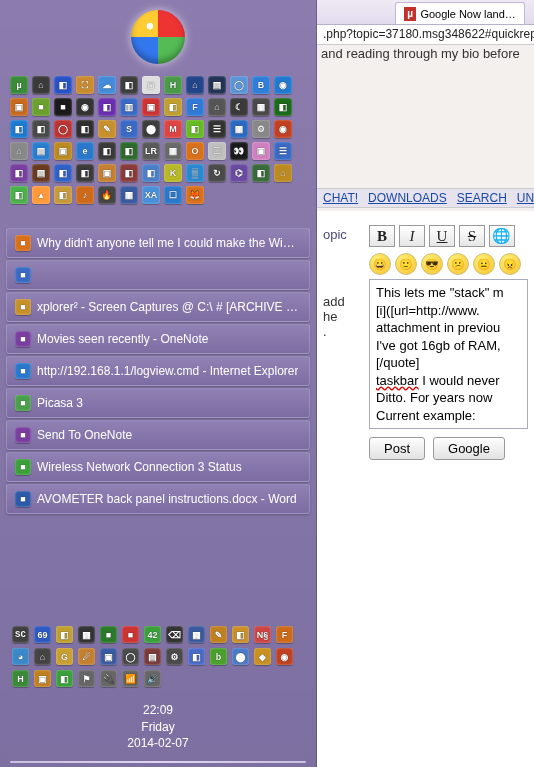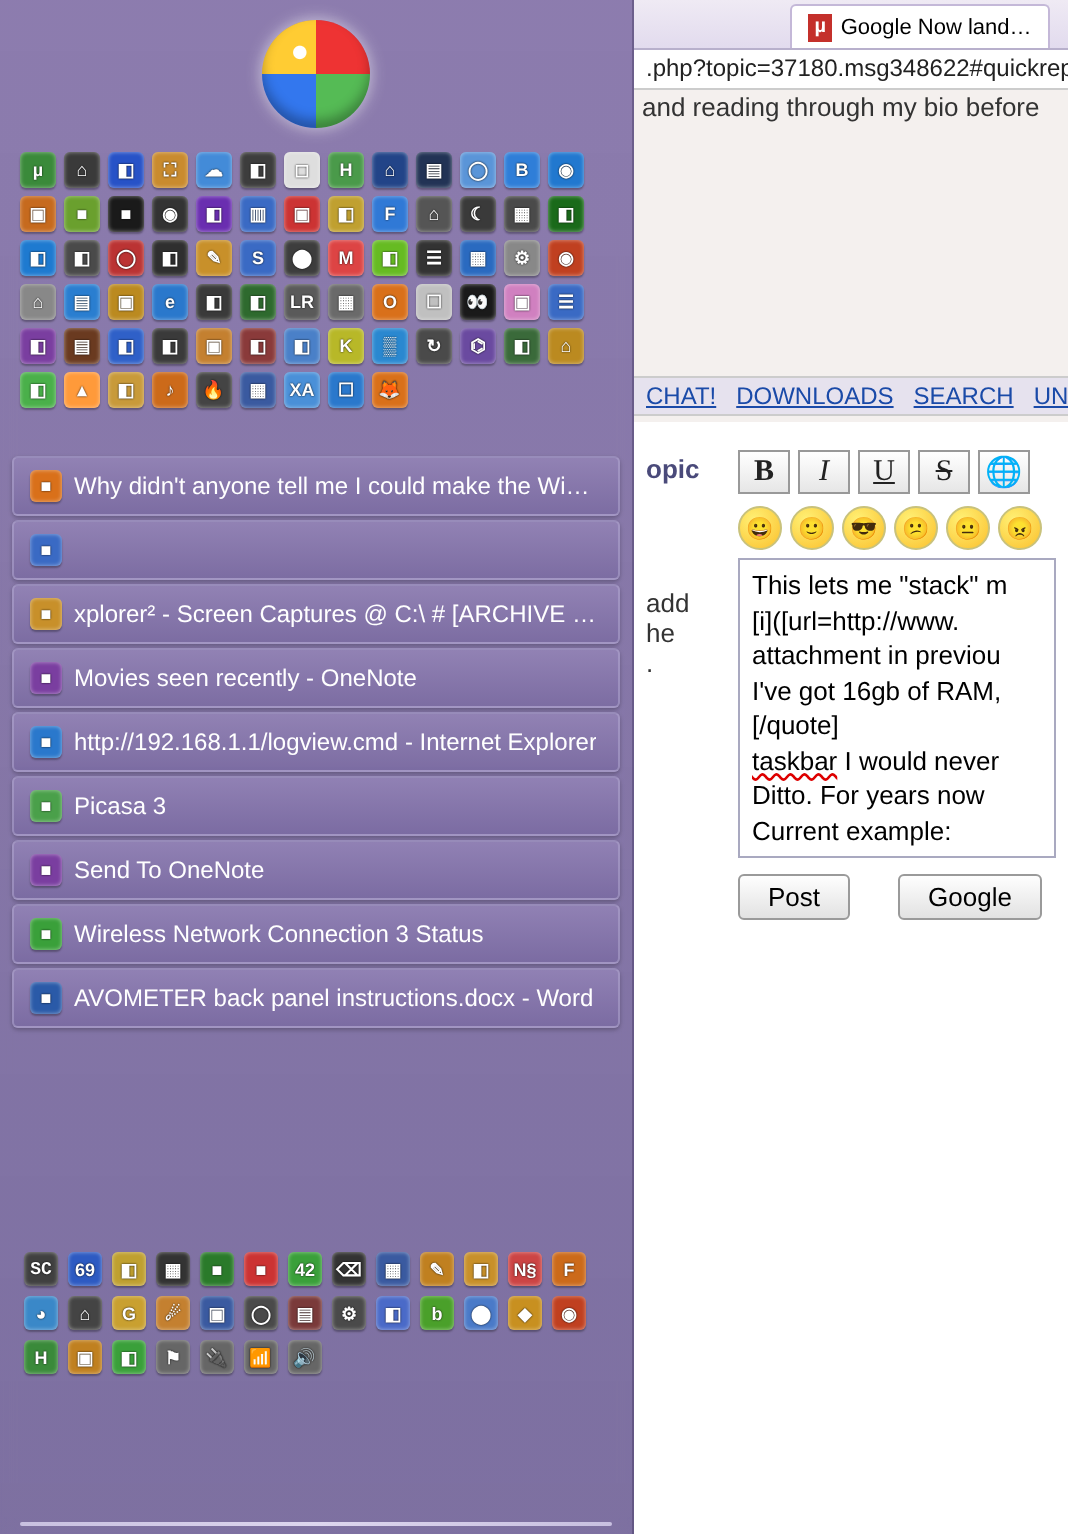--- a/index.html
+++ b/index.html
@@ -49,21 +49,21 @@
 .toolbar { display:flex; gap:4px; margin-bottom:6px; }
 .tbtn { width:26px; height:22px; border:1px solid #999; background:linear-gradient(#fff,#e6e6e6);
   display:flex; align-items:center; justify-content:center; font-family:"Times New Roman",serif;
   font-size:15px; cursor:pointer; }
 .smileys { display:flex; gap:4px; margin-bottom:4px; }
 .emo { width:22px; height:22px; border:1px solid #c9c27b; background:radial-gradient(circle at 35% 30%,#fff176,#fbc02d); border-radius:50%;
   display:flex; align-items:center; justify-content:center; font-size:11px; cursor:pointer; }
 .editor { border:1px solid #a9a9c0; min-height:130px; padding:4px 6px; font-size:13px; line-height:1.35;
   color:#000; white-space:pre-wrap; overflow:hidden; }
 .editor u.sq { text-decoration:underline wavy #d00; }
-.btns { margin-top:8px; display:flex; gap:24px; }
+.btns { margin-top:8px; display:flex; gap:8px; }
 .pbtn { padding:3px 14px; font-size:13px; border:1px solid #9a9a9a; border-radius:3px;
   background:linear-gradient(#fefefe,#e2e2e2); cursor:pointer; }
 .frag { position:absolute; top:46px; left:0; right:0; font-size:13px; color:#333; padding:0 4px; white-space:nowrap; overflow:hidden; }
 </style>
 </head>
 <body>
 
 <div class="start-panel">
   <div class="orb"></div>
 
@@ -211,39 +211,44 @@
       <div class="ico" style="background: rgb(192, 64, 32);">◉</div>
       <div class="ico" style="background: rgb(58, 138, 58);">H</div>
       <div class="ico" style="background: rgb(192, 128, 32);">▣</div>
       <div class="ico" style="background: rgb(58, 160, 58);">◧</div>
       <div class="ico" style="background: rgb(102, 102, 102);">⚑</div>
       <div class="ico" style="background: rgb(102, 102, 102);">🔌</div>
       <div class="ico" style="background: rgb(102, 102, 102);">📶</div>
       <div class="ico" style="background: rgb(102, 102, 102);">🔊</div>
     </div>
 
+  <div class="clock">
+    <div>22:09</div>
+    <div>Friday</div>
+    <div>2014-02-07</div>
+  </div>
   <div class="bottom-sep"></div>
 </div>
 
 <div class="right">
   <div class="rtab-bar">
     <div class="rtab">
       <div class="fav">µ</div>
       <span class="t">Google Now lands o...</span>
     </div>
   </div>
   <div class="urlbar">.php?topic=37180.msg348622#quickreply</div>
   <div class="frag">and reading through my bio before</div>
 
   <div class="navlinks" id="navlinks"><a>CHAT!</a><a>DOWNLOADS</a><a>SEARCH</a><a>UNRE</a></div>
 
   <div class="page">
     <div style="display:flex; gap:12px;">
       <div style="width:34px; padding-top:2px;">
-        <div class="lbl" style="margin:0;font-weight:bold;">opic</div>
+        <div class="lbl" style="margin:0;">opic</div>
         <div style="margin-top:52px; font-size:13px; color:#333; white-space:pre;">add
 he
 .</div>
       </div>
       <div style="flex:1; min-width:0;">
         <div class="toolbar" id="fmt-toolbar">
             <div class="tbtn" style="font-weight:bold">B</div>
             <div class="tbtn" style="font-style:italic">I</div>
             <div class="tbtn" style="text-decoration:underline">U</div>
             <div class="tbtn" style="text-decoration:line-through">S</div>

